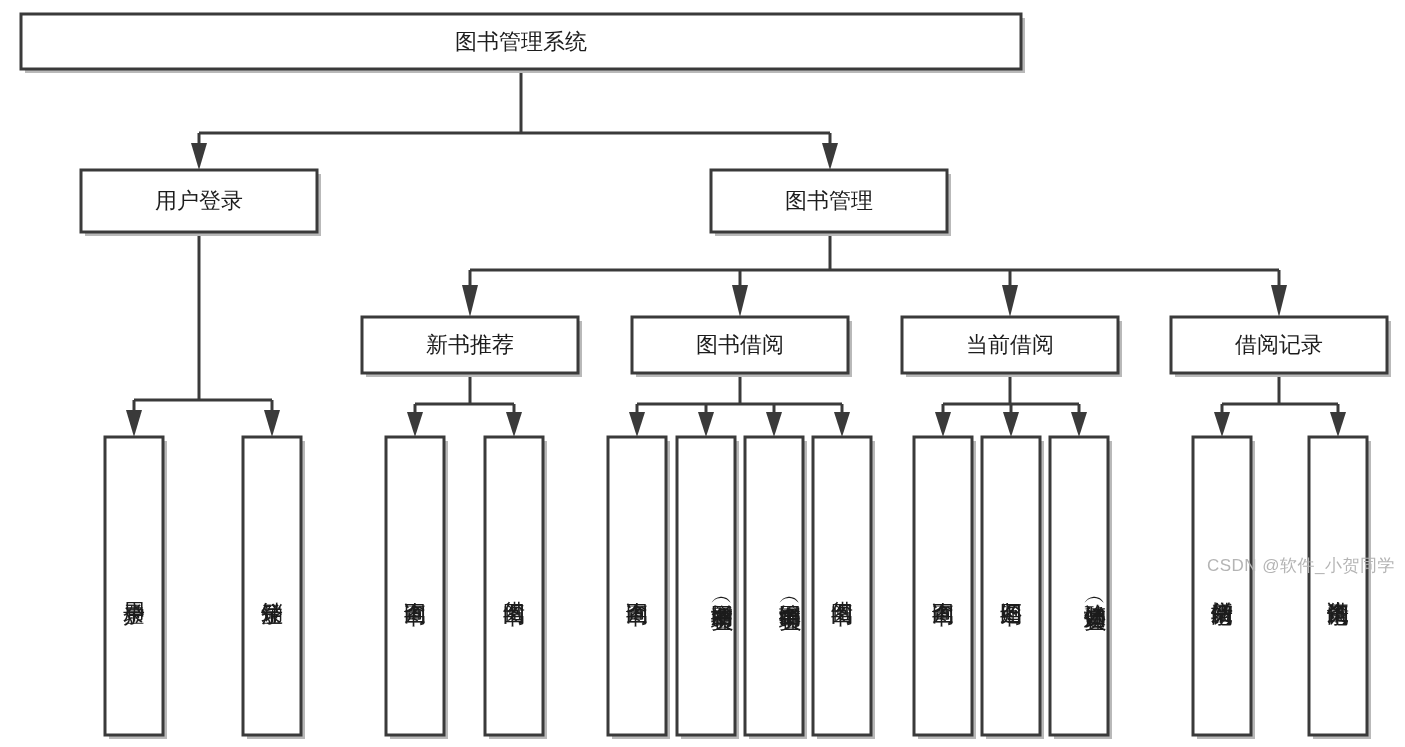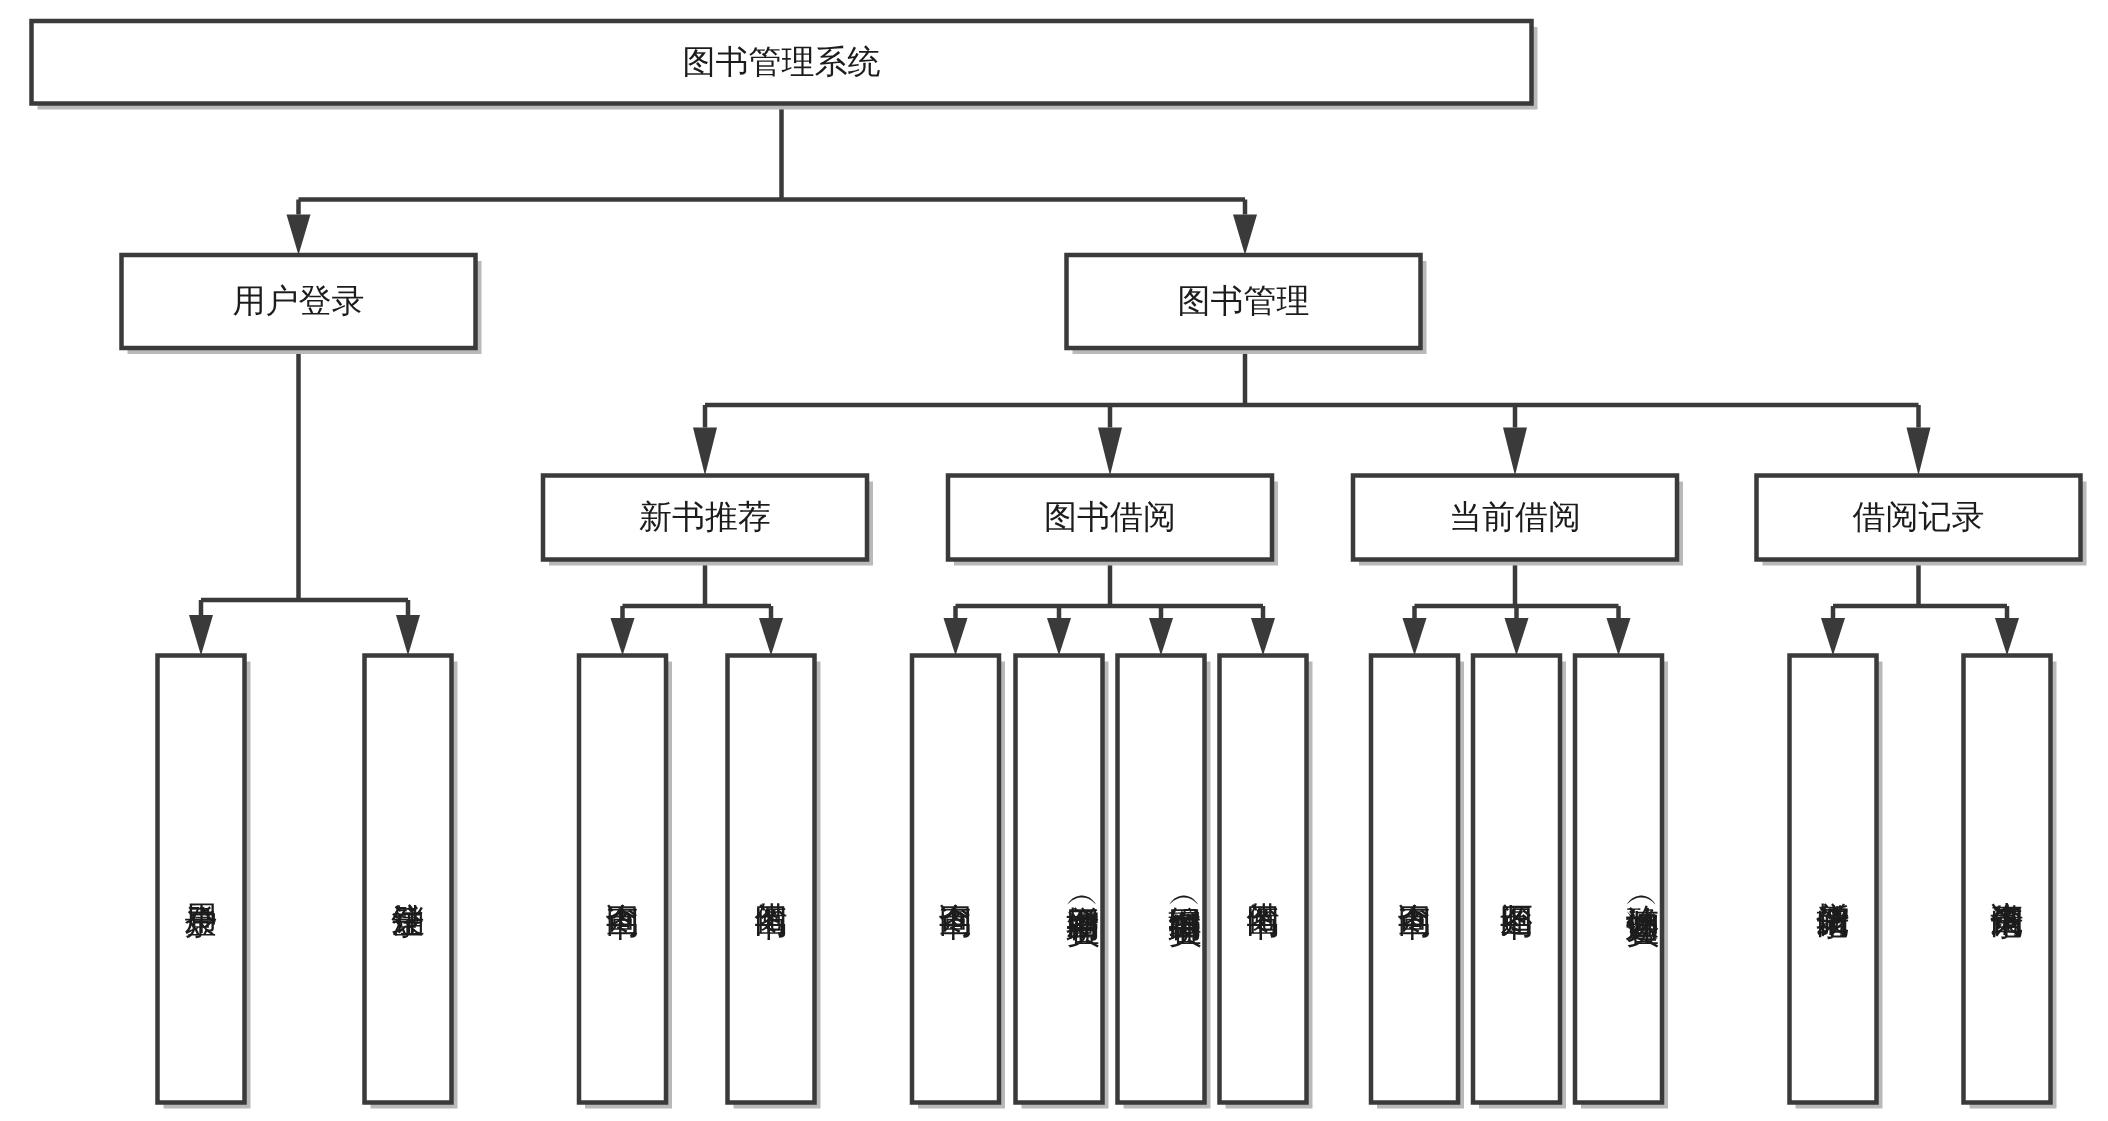--- a/index.html
+++ b/index.html
@@ -260,13 +260,14 @@
   <div class="leaf-label-wrap" style="left:745px; top:437px; width:58px; height:298px; align-items:flex-start; padding-top:8px; box-sizing:border-box;">编辑图书（管理员）</div>
   <div class="leaf-label-wrap" style="left:813px; top:437px; width:58px; height:298px;">借阅图书</div>
 
   <div class="leaf-label-wrap" style="left:914px; top:437px; width:58px; height:298px;">查询图书</div>
   <div class="leaf-label-wrap" style="left:982px; top:437px; width:58px; height:298px;">归还图书</div>
   <div class="leaf-label-wrap" style="left:1050px; top:437px; width:58px; height:298px; align-items:flex-start; padding-top:8px; box-sizing:border-box;">确认归还（管理员）</div>
 
   <div class="leaf-label-wrap" style="left:1193px; top:437px; width:58px; height:298px;">新增借阅记录</div>
   <div class="leaf-label-wrap" style="left:1309px; top:437px; width:58px; height:298px;">查询借阅记录</div>
 
+  <div class="watermark">CSDN @软件_小贺同学</div>
 </div>
 
 </body></html>

